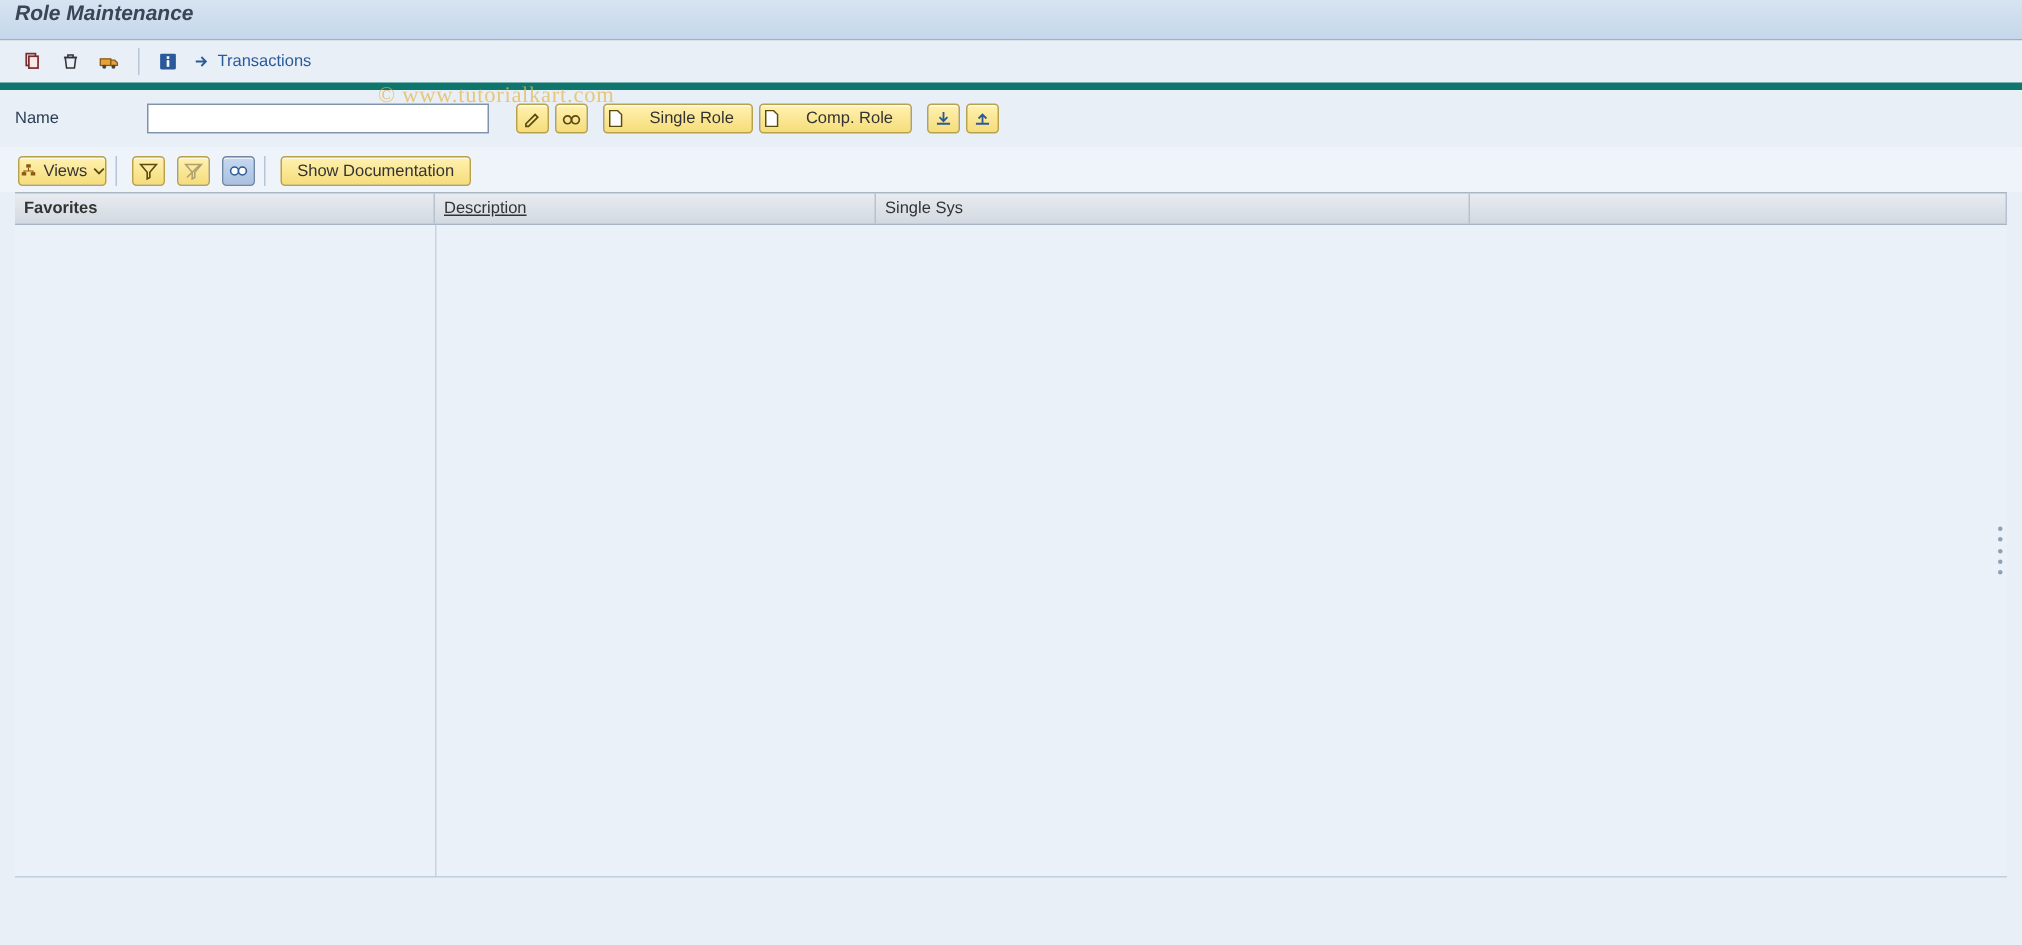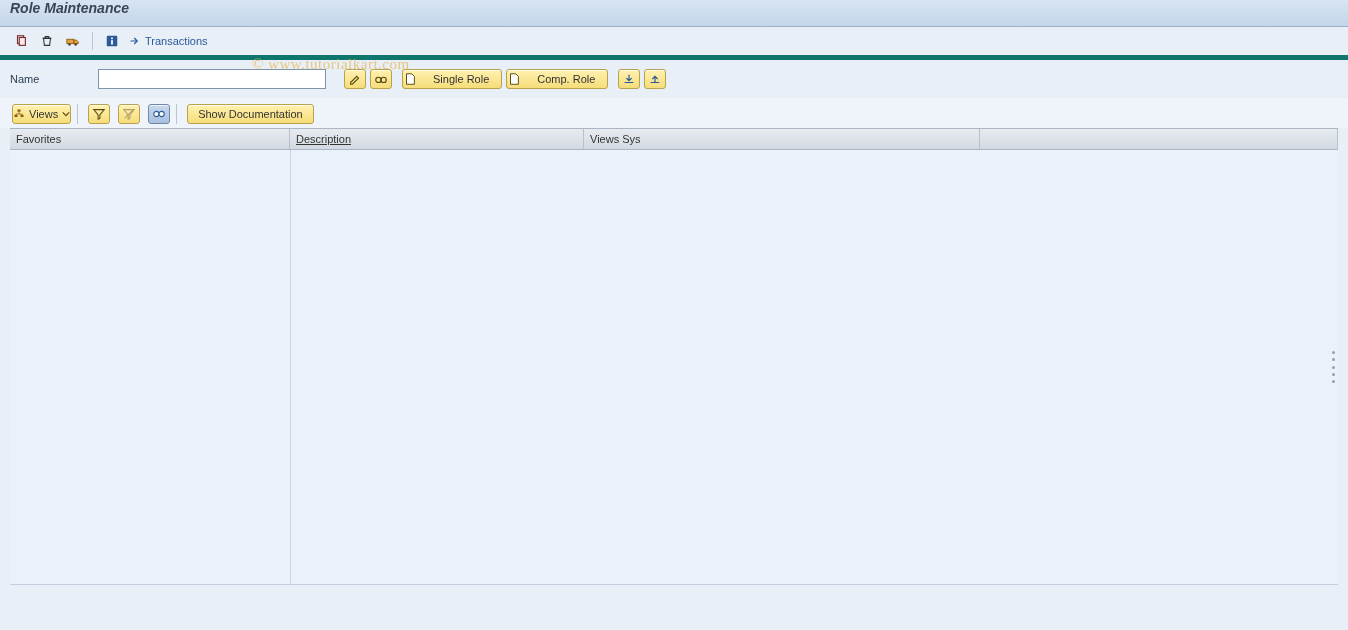--- a/index.html
+++ b/index.html
@@ -152,21 +152,21 @@
   }
   .tbl-header .col {
     height: 100%;
     display: flex;
     align-items: center;
     padding-left: 6px;
     color: #333;
     border-right: 1px solid #b8c2ce;
     box-sizing: border-box;
   }
-  .col-fav { width: 280px; }
+  .col-fav { width: 280px; font-weight: bold; }
   .col-desc { width: 294px; text-decoration: underline; }
   .col-target { width: 396px; }
   .col-rest { flex: 1; border-right: none; }
 
   
   .tbl-body {
     position: relative;
     margin: 0 10px;
     height: 434px;
     background: #eaf1f9;
@@ -342,21 +342,21 @@
   <div class="vsep"></div>
 
   <button class="sap-btn" style="padding:0 10px">
     <span>Show Documentation</span>
   </button>
 </div>
 
 <div class="tbl-header">
   <div class="col col-fav">Favorites</div>
   <div class="col col-desc">Description</div>
-  <div class="col col-target">Views Sys</div>
+  <div class="col col-target">Single Sys</div>
   <div class="col col-rest"></div>
 </div>
 
 <div class="tbl-body">
   <div class="body-sep sep1"></div>
   <div class="right-drag">
     <span></span>
       <span></span>
       <span></span>
       <span></span>

